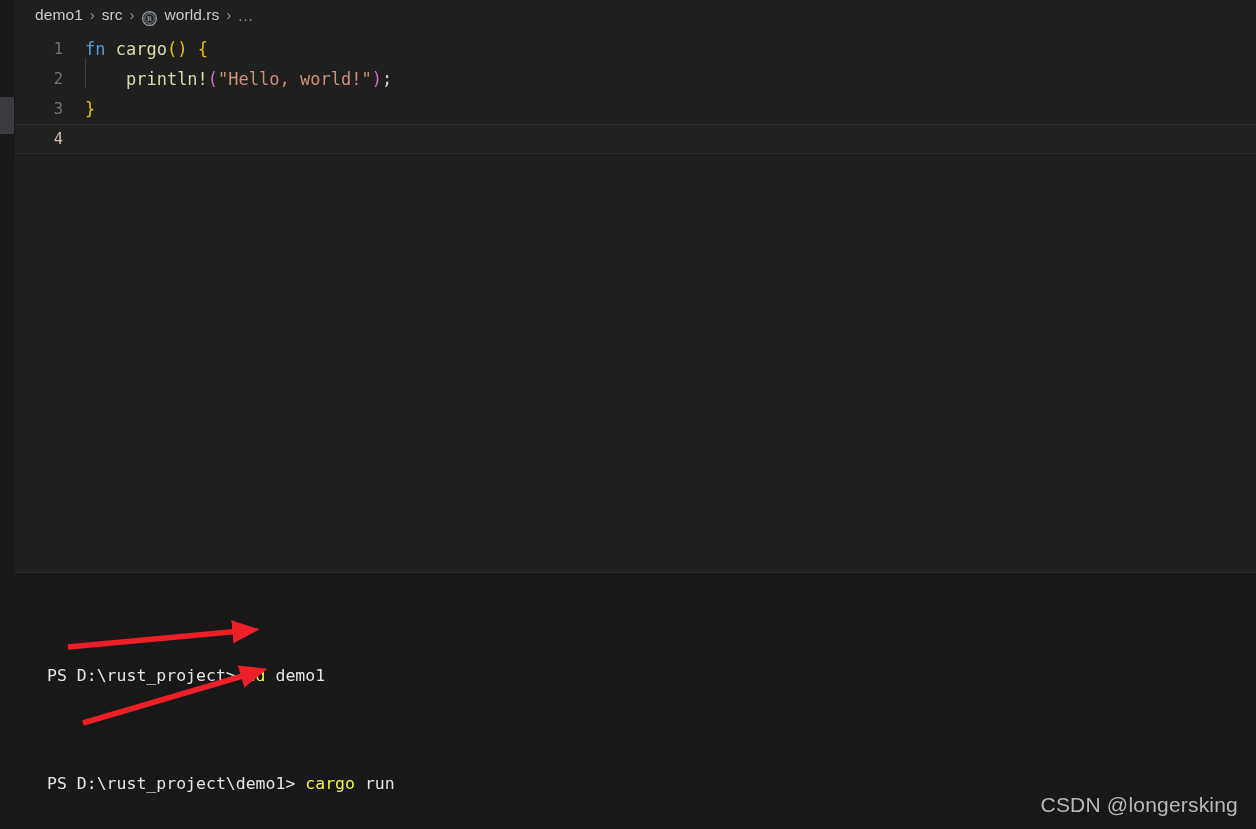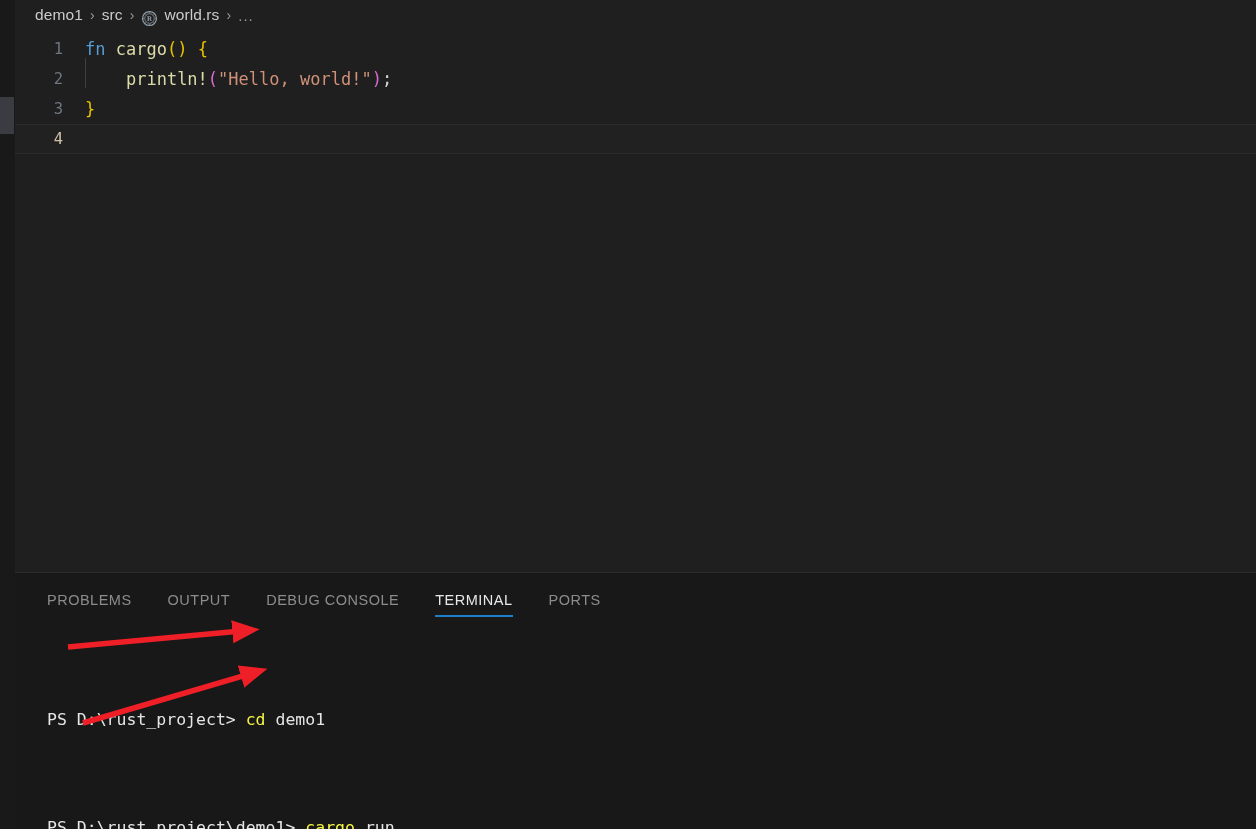--- a/index.html
+++ b/index.html
@@ -267,27 +267,20 @@
       <div class="code-line active">
         <div class="ln">4</div>
         <div class="code-text"></div>
       </div>
 
     </div>
   </div>
 
   <div class="panel">
 
-    <div class="panel-tabs">
-      <div class="panel-tab">PROBLEMS</div>
-      <div class="panel-tab">OUTPUT</div>
-      <div class="panel-tab">DEBUG CONSOLE</div>
-      <div class="panel-tab active">TERMINAL</div>
-      <div class="panel-tab">PORTS</div>
-    </div>
 
     <div class="terminal">
 
       <div class="term-line"><span class="c-white">PS D:\rust_project&gt; </span><span class="c-yellow">cd</span><span class="c-white"> demo1</span></div>
 
       <div class="term-line"><span class="c-white">PS D:\rust_project\demo1&gt; </span><span class="c-yellow">cargo</span><span class="c-white"> run</span></div>
 
       
 
       
@@ -302,14 +295,15 @@
   <svg class="arrows" viewBox="0 0 1256 829">
     <defs>
       <marker id="arrowhead" markerWidth="5" markerHeight="4.2" refX="3.6" refY="2.1" orient="auto">
         <polygon points="0 0, 5 2.1, 0 4.2" fill="#ee1f26"></polygon>
       </marker>
     </defs>
     <line x1="68" y1="647" x2="252" y2="630" stroke="#ee1f26" stroke-width="5.5" marker-end="url(#arrowhead)"></line>
     <line x1="83" y1="723" x2="260" y2="671" stroke="#ee1f26" stroke-width="5.5" marker-end="url(#arrowhead)"></line>
   </svg>
 
+  <div class="watermark">CSDN @longersking</div>
 
 </div>
 
 </body></html>

